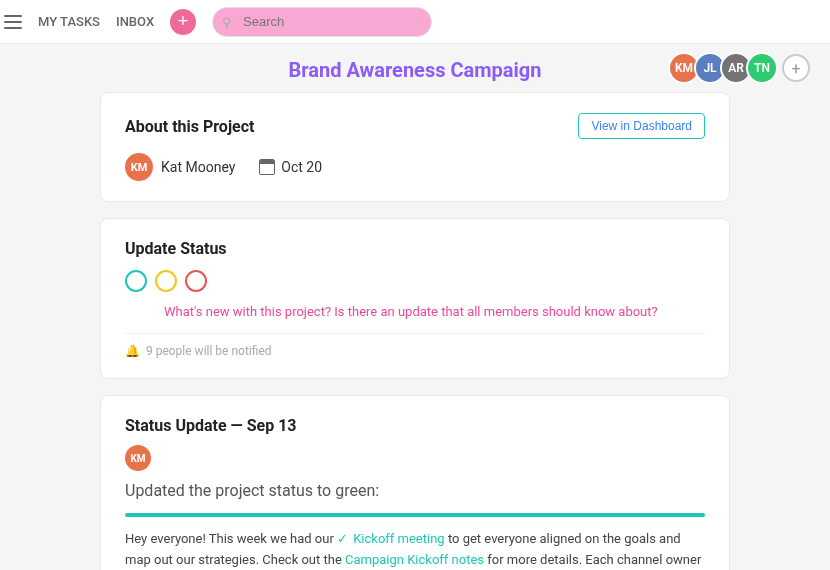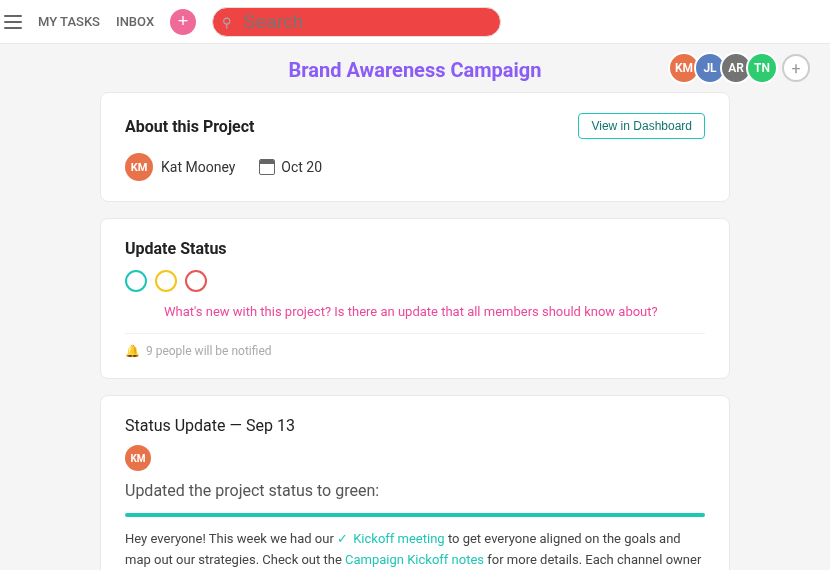--- a/index.html
+++ b/index.html
@@ -57,22 +57,22 @@
       cursor: pointer;
       border: none;
     }
     .topnav-search {
       flex: 1;
       max-width: 340px;
       height: 30px;
       border: 1px solid #e0e0e0;
       border-radius: 15px;
       padding: 0 12px 0 30px;
-      font-size: 19px;
-      background: #ef4444;
+      font-size: 13px;
+      background: #f9a8d4;
       color: #333;
       outline: none;
     }
     .search-wrapper {
       position: relative;
       flex: 1;
       max-width: 340px;
     }
     .search-icon-wrap {
       position: absolute;
@@ -164,21 +164,21 @@
       margin-bottom: 14px;
     }
     .about-title {
       font-size: 16px;
       font-weight: 700;
       color: #222;
     }
     .view-dashboard-btn {
       border: 1px solid #1ec6b6;
       background: #fff;
-      color: #0f766e;
+      color: #3b82f6;
       border-radius: 4px;
       padding: 5px 12px;
       font-size: 12px;
       cursor: pointer;
     }
     .about-meta {
       display: flex;
       align-items: center;
       gap: 24px;
     }
@@ -266,21 +266,21 @@
       font-size: 12px;
       color: #aaa;
       border-top: 1px solid #f0f0f0;
       padding-top: 10px;
     }
     .bell-icon { font-size: 12px; }
 
     
     .su-header {
       font-size: 16px;
-      font-weight: 400;
+      font-weight: 700;
       color: #222;
       margin-bottom: 10px;
     }
     .su-author-row {
       display: flex;
       align-items: center;
       gap: 8px;
       margin-bottom: 10px;
     }
     .su-author-avatar {

